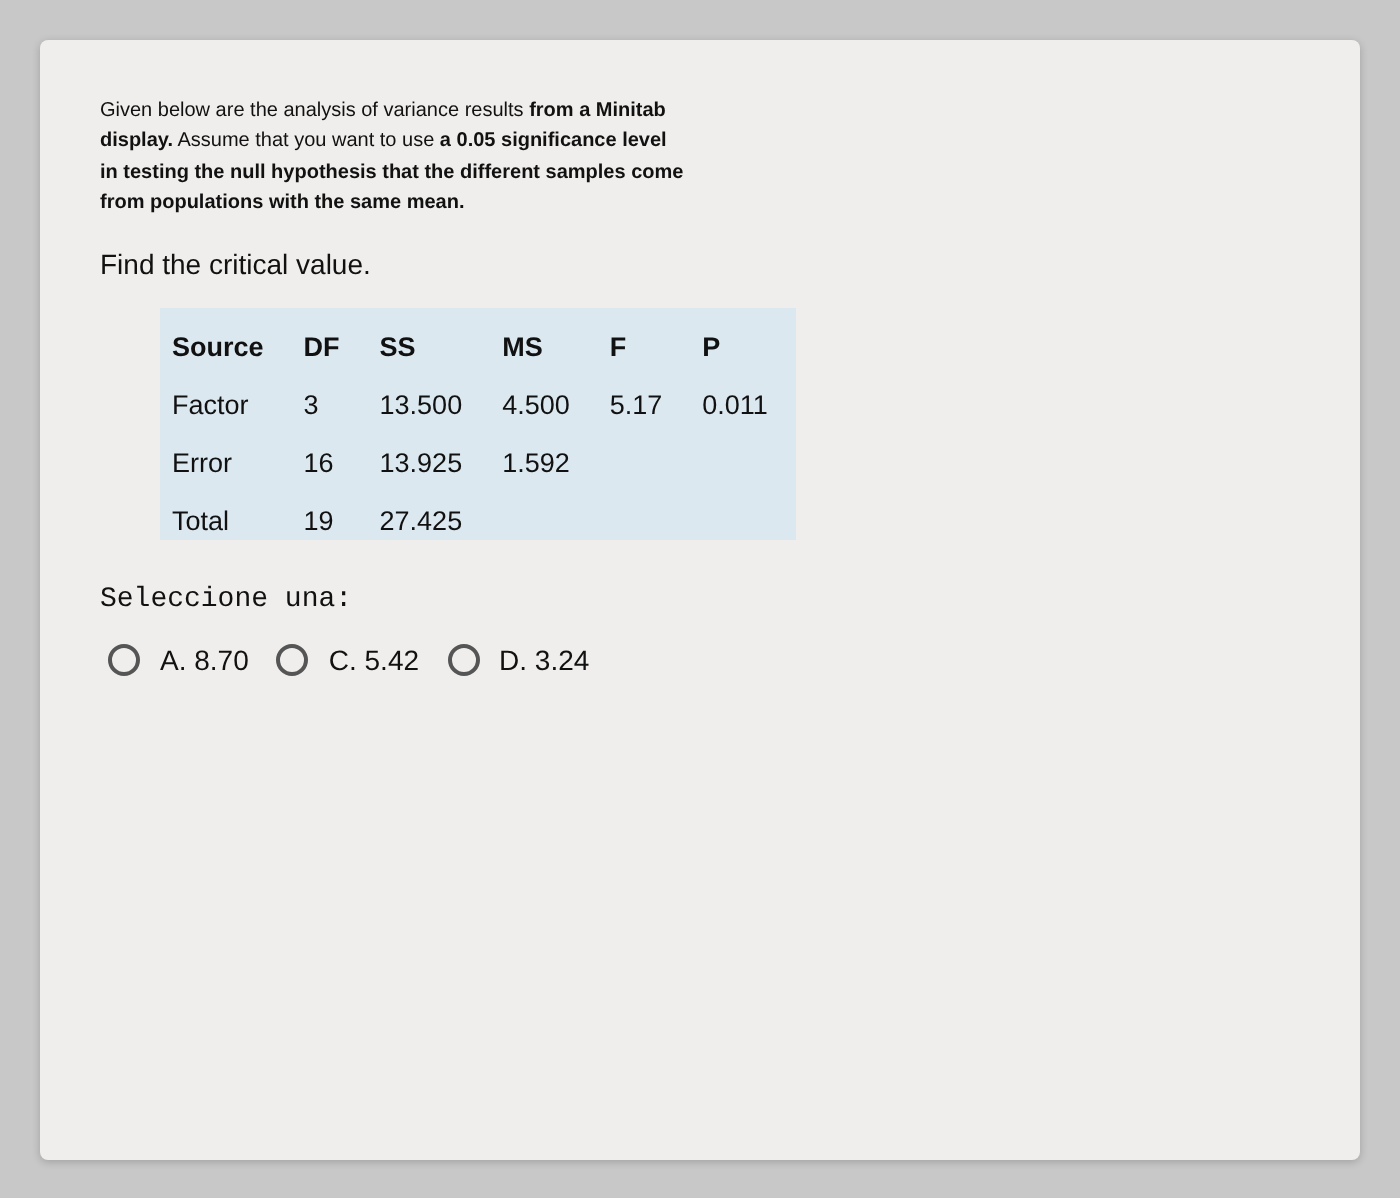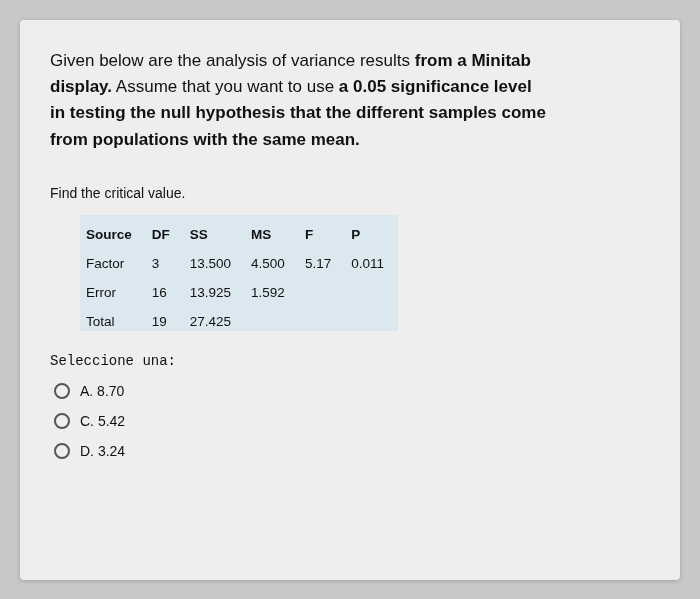--- a/index.html
+++ b/index.html
@@ -21,24 +21,24 @@
     .card {
       background-color: #f0eeec;
       width: 660px;
       min-height: 560px;
       border-radius: 4px;
       padding: 28px 30px 28px 30px;
       box-shadow: 0 1px 4px rgba(0,0,0,0.2);
     }
 
     .question-text {
-      font-size: 17px;
+      font-size: 10px;
       line-height: 1.55;
       color: #111;
-      margin-bottom: 32px;
+      margin-bottom: 14px;
     }
 
     .question-text strong {
       font-weight: bold;
     }
 
     .find-label {
       font-size: 14px;
       color: #111;
       margin-bottom: 14px;
@@ -66,21 +66,21 @@
     .seleccione-label {
       font-size: 14px;
       color: #111;
       margin-bottom: 14px;
       font-family: Liberation Mono, monospace;
     }
 
     .options-list {
       list-style: none;
       display: flex;
-      flex-direction: column;
+      flex-direction: row;
       gap: 14px;
       margin-left: 4px;
     }
 
     .option-item {
       display: flex;
       align-items: center;
       gap: 10px;
       font-size: 14px;
       color: #111;

